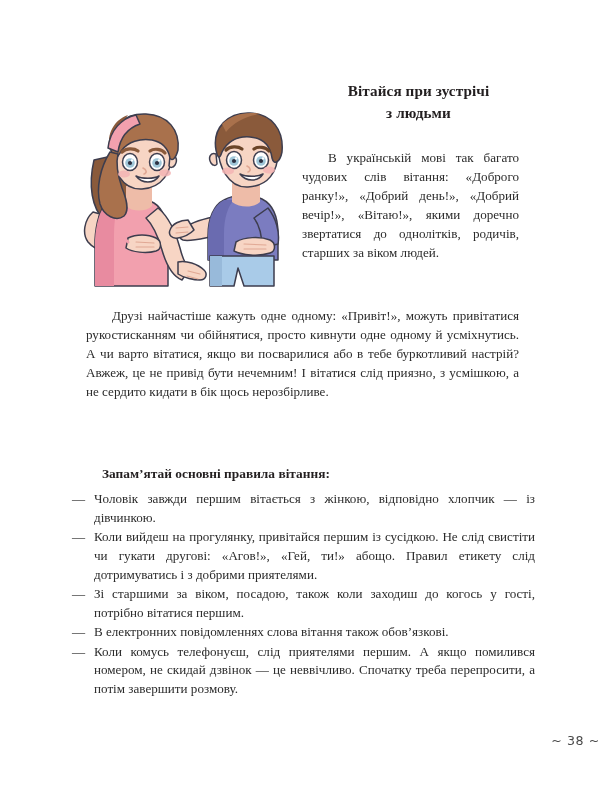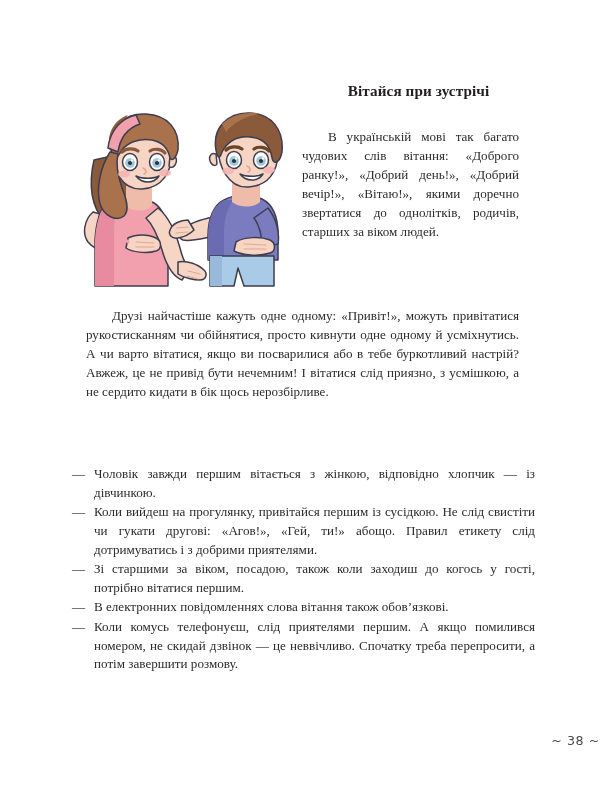--- a/index.html
+++ b/index.html
@@ -226,29 +226,31 @@
 
           <path d="M198 100 C206 110 210 124 208 136 L192 140 C192 130 190 118 184 110 Z" fill="#7b7cc0"></path>
           <path d="M166 134 C174 129 190 128 200 132 C206 135 206 143 200 145 C188 149 172 147 164 143 Z" fill="#f7d5c4"></path>
           <path d="M174 136 L196 137 M174 141 L196 141" stroke="#e0a894" stroke-width="1.1" fill="none"></path>
         </g>
       </svg>
     </div>
 
     <h1 class="title">
       <span class="ln">Вітайся при зустрічі</span>
+      <span class="ln">з людьми</span>
     </h1>
 
     <p class="body-text first-para"><span class="ind"></span><span>В українській мові так багато чудових слів вітання: «Доброго ранку!», «Добрий день!», «Добрий вечір!», «Вітаю!», якими доречно звертатися до однолітків, родичів, старших за віком людей.</span></p>
 
     <div class="clearer"></div>
 
     <p class="body-text"><span class="ind"></span><span>Друзі найчастіше кажуть одне одному: «Привіт!», можуть привітатися рукостисканням чи обійнятися, просто кивнути одне одному й усміхнутись. А чи варто вітатися, якщо ви посварилися або в тебе буркотливий настрій? Авжеж, це не привід бути нечемним! І вітатися слід приязно, з усмішкою, а не сердито кидати в бік щось нерозбірливе.</span></p>
 
     <div class="rules">
+      <h2 class="rules-title">Запам’ятай основні правила вітання:</h2>
       <ul class="rules-list">
         <li><span class="dash">—</span><span>Чоловік завжди першим вітається з жінкою, відповідно хлопчик — із дівчинкою.</span></li>
         <li><span class="dash">—</span><span>Коли вийдеш на прогулянку, привітайся першим із сусідкою. Не слід свистіти чи гукати другові: «Агов!», «Гей, ти!» абощо. Правил етикету слід дотримуватись і з добрими приятелями.</span></li>
         <li><span class="dash">—</span><span>Зі старшими за віком, посадою, також коли заходиш до когось у гості, потрібно вітатися першим.</span></li>
         <li><span class="dash">—</span><span>В електронних повідомленнях слова вітання також обов’язкові.</span></li>
         <li><span class="dash">—</span><span>Коли комусь телефонуєш, слід приятелями першим. А якщо помилився номером, не скидай дзвінок — це неввічливо. Спочатку треба перепросити, а потім завершити розмову.</span></li>
       </ul>
     </div>
 
   </div>

